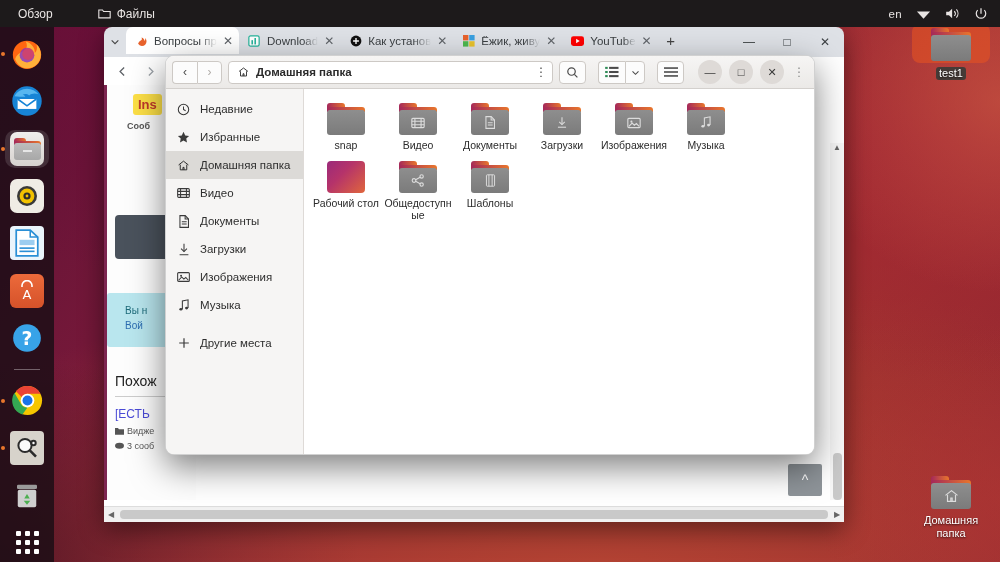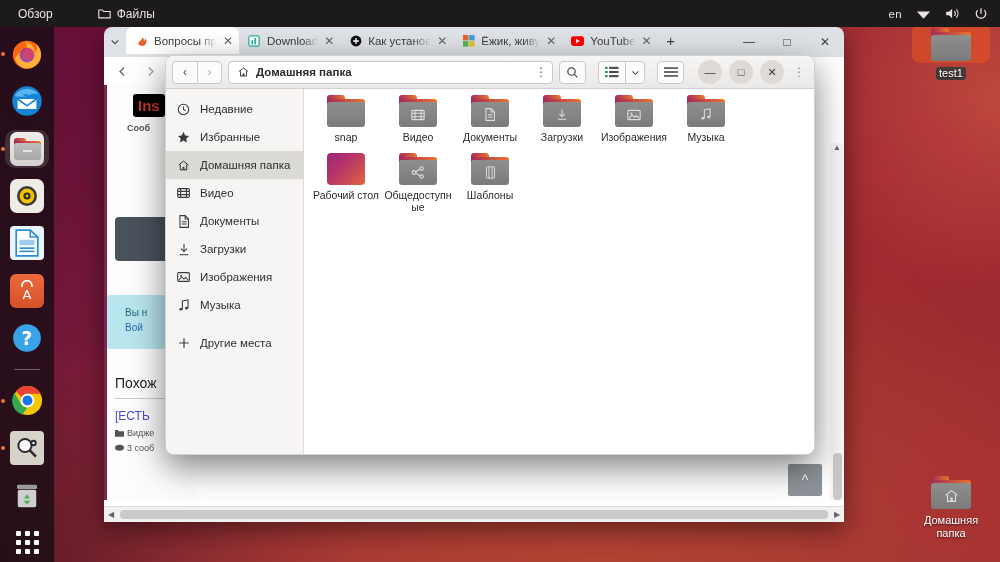--- a/index.html
+++ b/index.html
@@ -100,21 +100,21 @@
   .tabplus{ width:26px;height:27px; display:flex;align-items:center;justify-content:center;color:#444;font-size:15px;}
   .wctl{ position:absolute; right:0; top:0; height:30px; display:flex; align-items:center; }
   .wctl span{ width:38px; height:30px; display:flex; align-items:center; justify-content:center; font-size:12px; color:#3c4043;}
 
   #bnav{ height:28px; background:#fff; display:flex; align-items:center; gap:4px; padding:0 6px;}
   .navbtn{ width:24px;height:24px; display:flex; align-items:center; justify-content:center; color:#5f6368; }
 
   #bpage{ position:absolute; left:0; top:58px; right:0; bottom:0; background:#fff; overflow:hidden;}
   #pagecol{ position:absolute; left:0; top:0; width:92px; bottom:22px; background:#fdfdfd; border-left:3px solid #7d2550;}
   .pc-inner{ padding:6px 8px; }
-  .badge-ins{ background:#000000; color:#c0392b; font-size:15px; font-weight:bold; border-radius:3px;
+  .badge-ins{ background:#fde047; color:#c0392b; font-size:13px; font-weight:bold; border-radius:3px;
               padding:3px 5px; display:inline-block; margin:3px 0 0 18px;}
   .pc-small{ font-size:9px; color:#555; margin:6px 0 0 12px; font-weight:bold;}
   .pc-dark{ width:66px; height:44px; background:#4a525c; border-radius:4px; margin:84px 0 0 0;}
   .pc-cyan{ width:92px; height:54px; background:#b9e6ee; border-radius:3px; margin-top:28px; padding:10px 0 0 18px;}
   .pc-cyan div{ font-size:10px; color:#1d6b7a; line-height:15px;}
   .pc-cyan a{ color:#2b6cb0; }
   .pc-h{ font-size:14px; color:#222; margin:26px 0 0 8px;}
   .pc-rule{ width:64px; height:1px; background:#ccc; margin:7px 0 0 8px;}
   .pc-link{ font-size:12px; color:#4a4ad6; margin:10px 0 0 8px; }
   .pc-meta{ font-size:9px; color:#555; margin:5px 0 0 8px; display:flex; align-items:center; gap:3px;}
@@ -166,21 +166,21 @@
          display:flex; align-items:center; justify-content:center; font-size:11px; }
 
   #fbody{ flex:1 1 auto; display:flex; min-height:0; }
   #fsidebar{ width:138px; flex:0 0 138px; background:#f6f5f4; border-right:1px solid #dedad7; padding-top:6px;}
   .side-item{ height:28px; display:flex; align-items:center; gap:9px; padding:0 10px; font-size:11.5px; color:#2e2e2e;}
   .side-item.sel{ background:#dcdad7; }
   .side-item .sic{ width:15px; flex:0 0 15px; display:flex; align-items:center; justify-content:center; color:#3a3a3a;}
   .side-sep{ height:10px; }
 
   #fmain{ flex:1 1 auto; background:#fff; position:relative; overflow:hidden; }
-  #fgrid{ display:flex; flex-wrap:wrap; align-content:flex-start; padding:0 4px 0 6px; }
+  #fgrid{ display:flex; flex-wrap:wrap; align-content:flex-start; padding:8px 4px 0 6px; }
   .fitem{ width:72px; text-align:center; padding:6px 0 4px; }
   .fitem .nm{ font-size:10.5px; color:#2b2b2b; line-height:12px; margin-top:4px; word-wrap:break-word;}
   .fitem .folder{ width:38px; height:32px;}
   .fitem .folder .body{ width:38px; height:25px;}
   .fitem .folder .bar{ width:38px; }
   .deskthumb{ width:38px; height:32px; margin:0 auto; border-radius:4px;
     background:linear-gradient(135deg,#9b2a7a 0%,#b5336a 40%,#e0663c 100%); }
   #fvscroll{ position:absolute; right:0; top:0; bottom:0; width:10px; }
   svg{ display:block; }
 </style>

